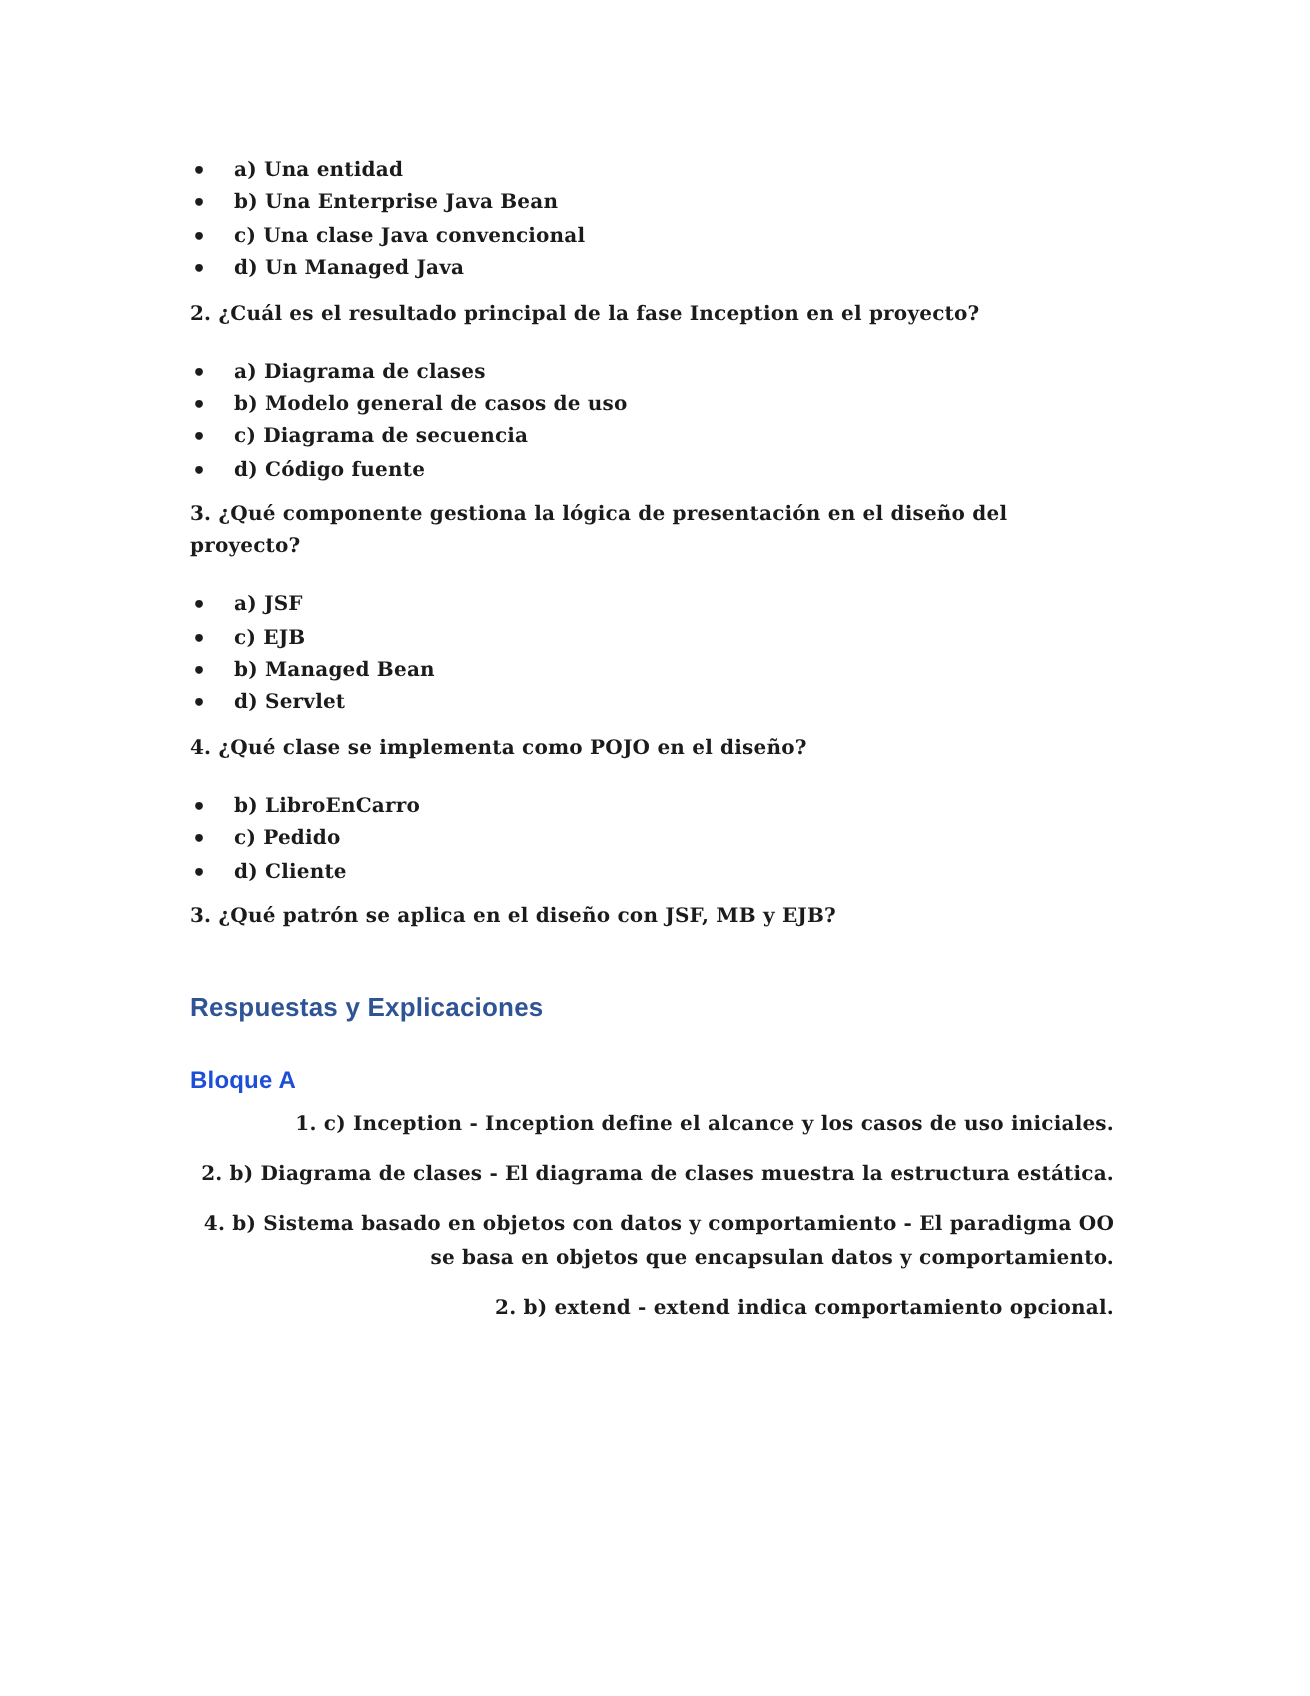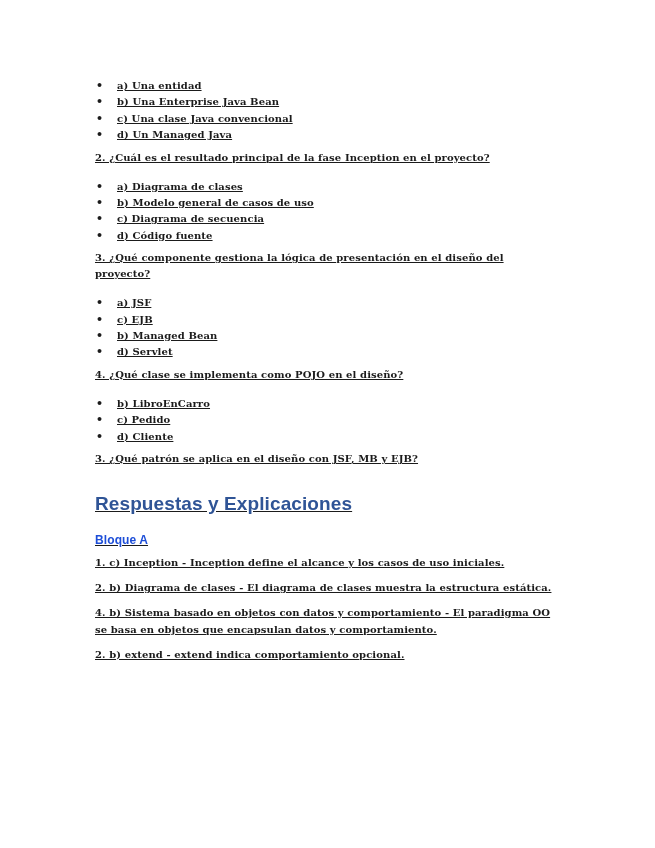--- a/index.html
+++ b/index.html
@@ -11,21 +11,20 @@
     margin: 0 auto;
     background: #ffffff;
     overflow: hidden;
     font-family: "DejaVu Serif", serif;
     font-weight: 700;
     font-size: 10px;
     color: #1b1b1b;
   }
   .content {
     padding: 78px 98px 0 95px;
-    text-decoration: underline;
   }
   ul.options {
     list-style: none;
     margin: 0;
   }
   ul.options li {
     position: relative;
     padding-left: 22px;
     line-height: 16.4px;
     letter-spacing: 0.1px;
@@ -39,42 +38,42 @@
     line-height: 16.4px;
     color: #1b1b1b;
   }
   p.question {
     margin: 6px 0 13px 0;
     line-height: 16px;
     letter-spacing: 0.1px;
   }
   h1.answers-title {
     font-family: "Liberation Sans", sans-serif;
-    font-size: 19px;
+    font-size: 13px;
     font-weight: 700;
     color: #2F5496;
     margin-top: 28px;
     line-height: 18px;
     letter-spacing: 0.1px;
   }
   h2.block-title {
     font-family: "Liberation Sans", sans-serif;
     font-size: 12px;
     font-weight: 700;
     color: #1d4ed8;
     margin-top: 20px;
     line-height: 14px;
     letter-spacing: 0.1px;
   }
   .answers p.answer {
     margin: 0 0 8.5px 0;
     line-height: 16.5px;
     letter-spacing: 0.1px;
   }
-  .answers { margin-top: 8px; }
+  .answers { margin-top: 8px; text-align: right; }
 </style>
 </head>
 <body>
 
 <div class="page">
   <div class="content">
 
     <ul class="options">
       <li>a) Una entidad</li>
       <li>b) Una Enterprise Java Bean</li>

